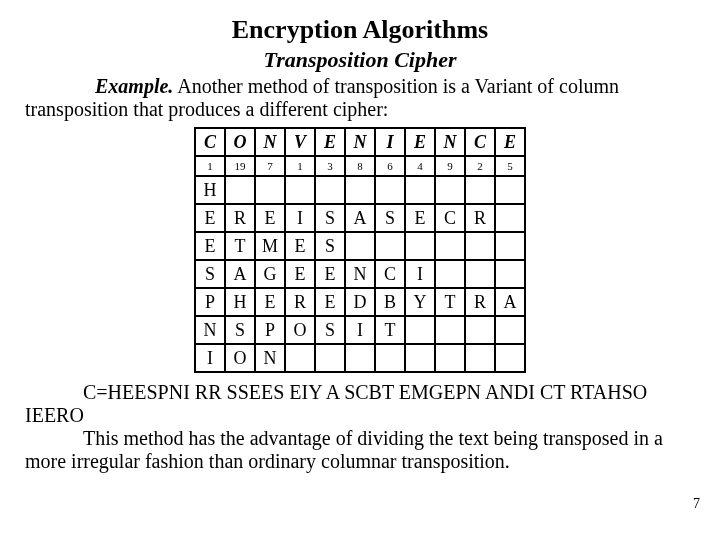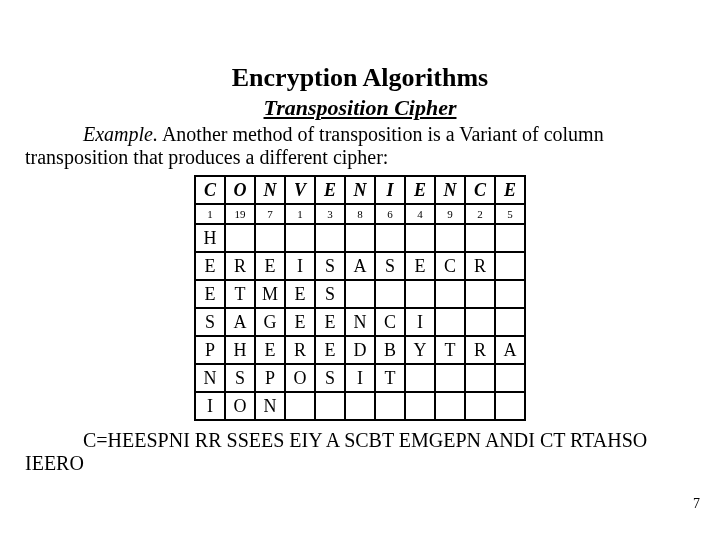--- a/index.html
+++ b/index.html
@@ -12,41 +12,40 @@
     width: 720px;
     height: 540px;
     box-sizing: border-box;
     position: relative;
   }
   .title {
     text-align: center;
     font-weight: bold;
     font-size: 26px;
     margin-bottom: 2px;
-    margin-top: 48px;
   }
   .subtitle {
     text-align: center;
     font-style: italic;
     font-weight: bold;
     font-size: 22px;
     margin-bottom: 2px;
-    text-decoration: underline;
   }
   .para1 {
     line-height: 1.15;
     margin-bottom: 6px;
   }
   .indent {
     display: inline-block;
     width: 58px;
   }
   .example-label {
     font-style: italic;
-    font-weight: normal;
+    font-weight: bold;
+    margin-left: 12px;
   }
   .table-wrap {
     display: flex;
     justify-content: center;
     margin: 4px 0 8px 0;
   }
   table.cipher {
     border-collapse: collapse;
   }
   table.cipher td {
@@ -209,16 +208,16 @@
           <td></td>
           <td></td>
           <td></td>
         </tr>
       </tbody>
   </table>
 </div>
 
 <div class="para2">
   <span class="indent"></span><span>C=HEESPNI RR SSEES EIY A SCBT EMGEPN ANDI CT RTAHSO IEERO</span><br>
-  <span class="indent"></span>
+  <span class="indent"></span><span>This method has the advantage of dividing the text being transposed in a more irregular fashion than ordinary columnar transposition.</span>
 </div>
 
 <div class="page-num">7</div>
 
 </body></html>

